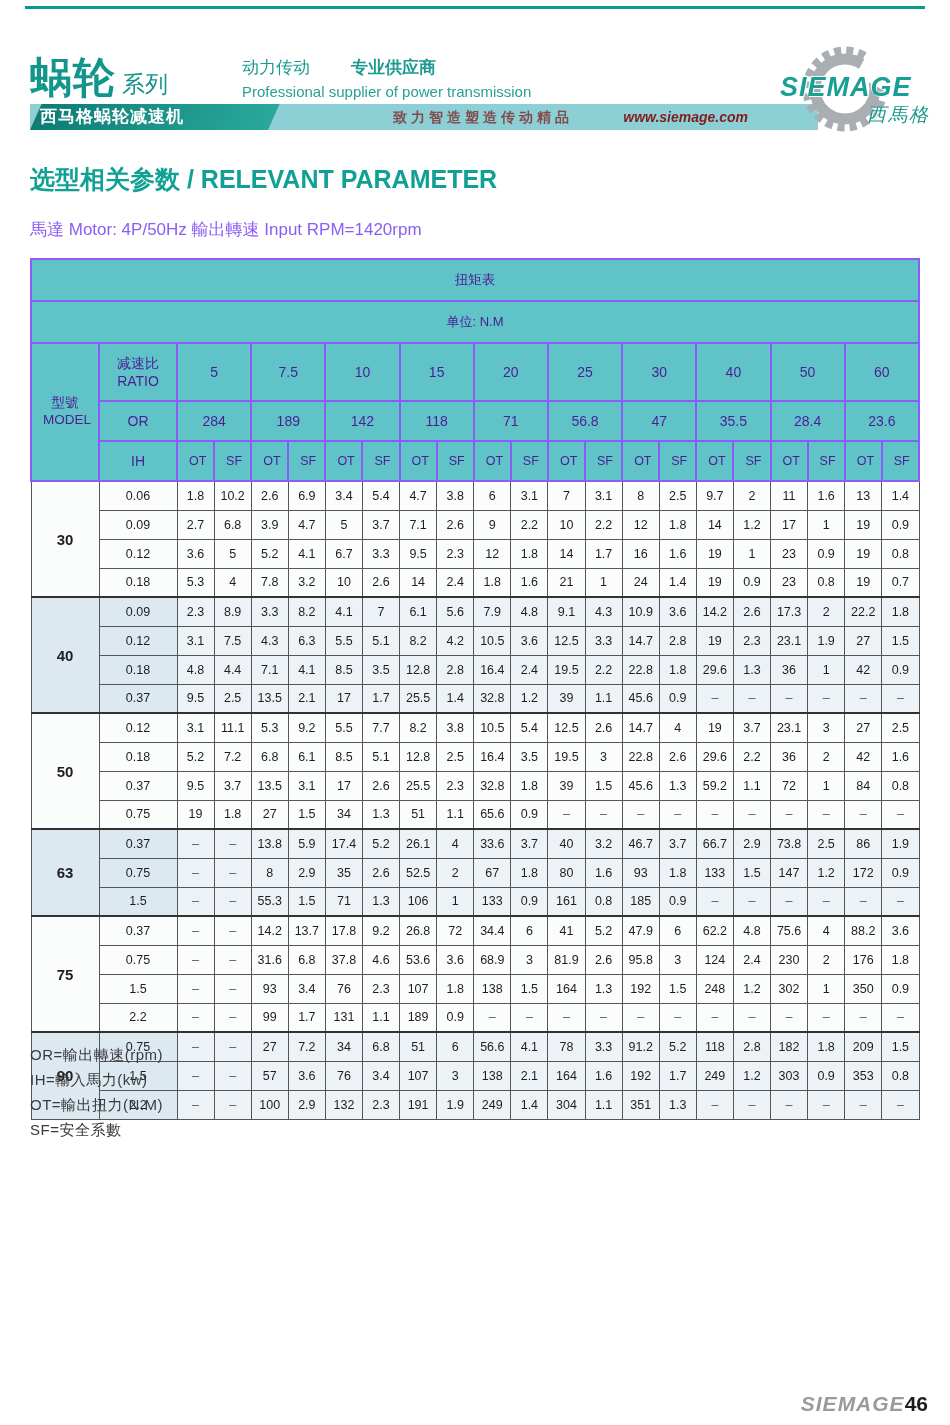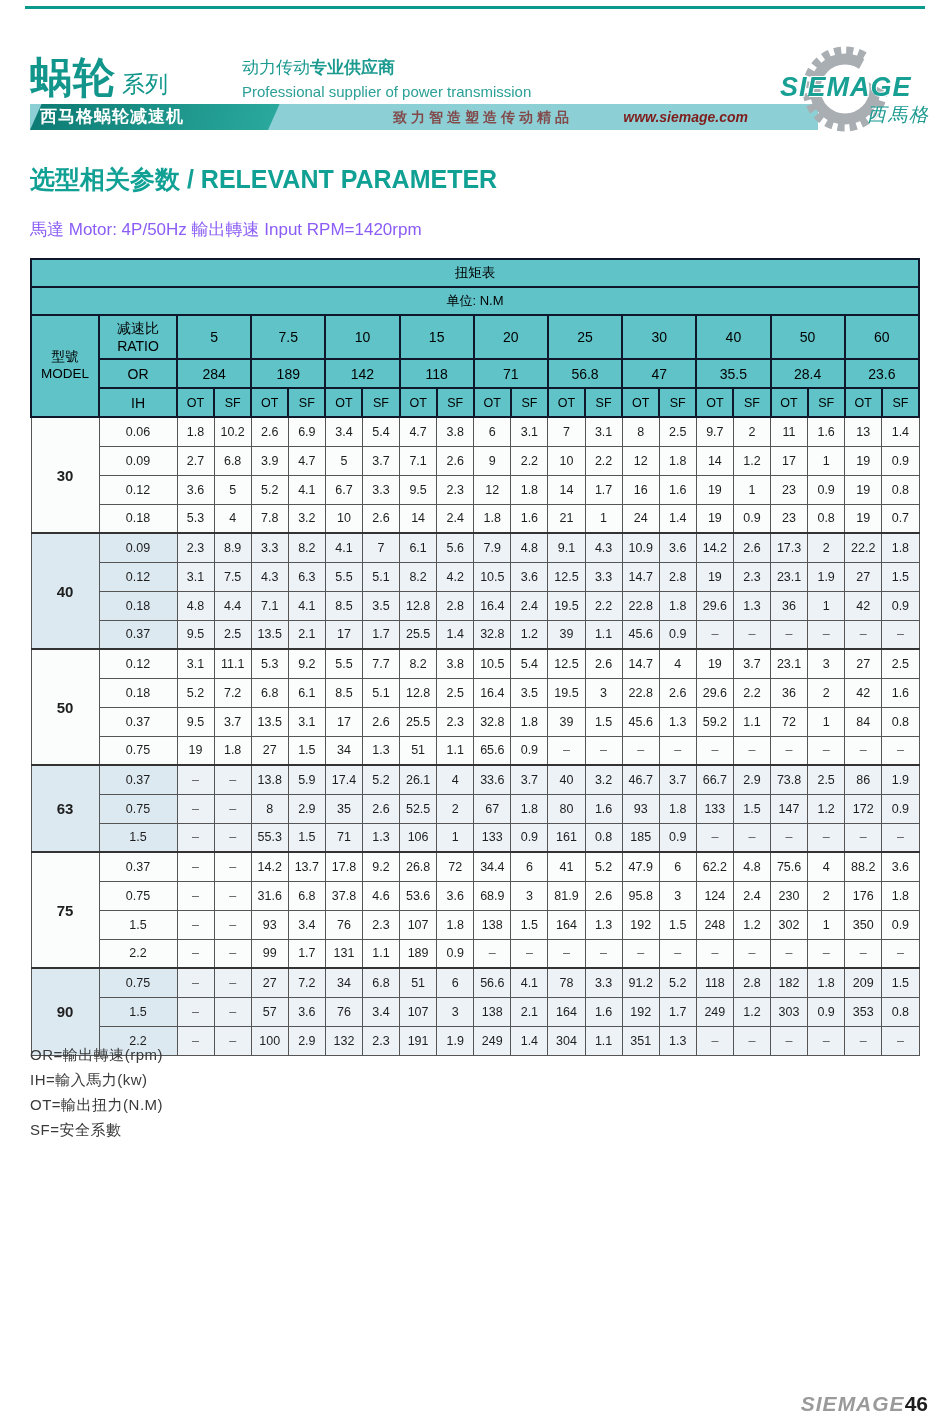--- a/index.html
+++ b/index.html
@@ -8,21 +8,21 @@
 
   .top-rule { position:absolute; left:25px; top:6px; width:900px; height:3px; background:#0a9a8d; }
 
   
   .series-title { position:absolute; left:30px; top:50px; color:#12968b; white-space:nowrap; }
   .series-title .big { font-size:42px; font-weight:900; letter-spacing:1px; }
   .series-title .small { font-size:23px; font-weight:400; margin-left:6px; }
 
   .slogan { position:absolute; left:242px; top:56px; color:#1b9a90; }
   .slogan .cn { font-size:17px; }
-  .slogan .cn b { font-weight:bold; }
+  .slogan .cn b { font-weight:bold;padding-left:41px; }
   .slogan .en { font-size:15px; margin-top:4px; color:#2aa096; }
 
   .band { position:absolute; left:30px; top:104px; width:788px; height:26px; background:#8ccfd4; }
   .band-dark { position:absolute; left:0; top:0; width:238px; height:26px;
                background:linear-gradient(90deg,#0d7c74,#2aa89d);
                transform:skewX(-24deg); transform-origin:bottom left; }
   .band-left-text { position:absolute; left:10px; top:0; height:32px; line-height:26px;
                     color:#fff; font-weight:bold; font-size:17px; letter-spacing:1px; }
   .band-mid-text { position:absolute; right:245px; top:0; height:26px; line-height:27px;
                    color:#7f1d1d; font-size:14px; font-weight:bold; letter-spacing:4px; opacity:.75; }
@@ -40,21 +40,21 @@
   
   .page-title { position:absolute; left:30px; top:163px; font-size:25px; font-weight:bold; color:#11a094;text-align:center; }
   .motor-line { position:absolute; left:30px; top:218px; font-size:17px; color:#8b5cf6; }
 
   
   .tbl-wrap { position:absolute; left:30px; top:258px; width:890px; }
   table { width:890px; border-collapse:collapse; table-layout:fixed; }
   col.c-model { width:68px; }
   col.c-ih { width:78px; }
 
-  thead th { background:#5fc3c8; color:#000000; font-weight:400; border:2px solid #0f172a; padding:4px; text-align:center; }
+  thead th { background:#5fc3c8; color:#4c1d95; font-weight:400; border:2px solid #8b5cf6; padding:11px; text-align:center; }
   th.t-title { height:22px; font-size:13.5px; }
   th.t-unit { height:22px; font-size:13px; }
   th.t-model { font-size:13.5px; line-height:1.25; }
   th.t-lab { height:29px; font-size:14px; }
   th.t-val { height:29px; font-size:14px; }
   th.t-otsf { height:29px; font-size:12.5px; }
 
   tbody td { border:1px solid #555; height:29px; text-align:center; font-size:12.5px; color:#1e1e1e; padding:0; }
   tbody tr.blk-start td { border-top:2px solid #333; }
   td.model-cell { font-weight:bold; font-size:15px; }

